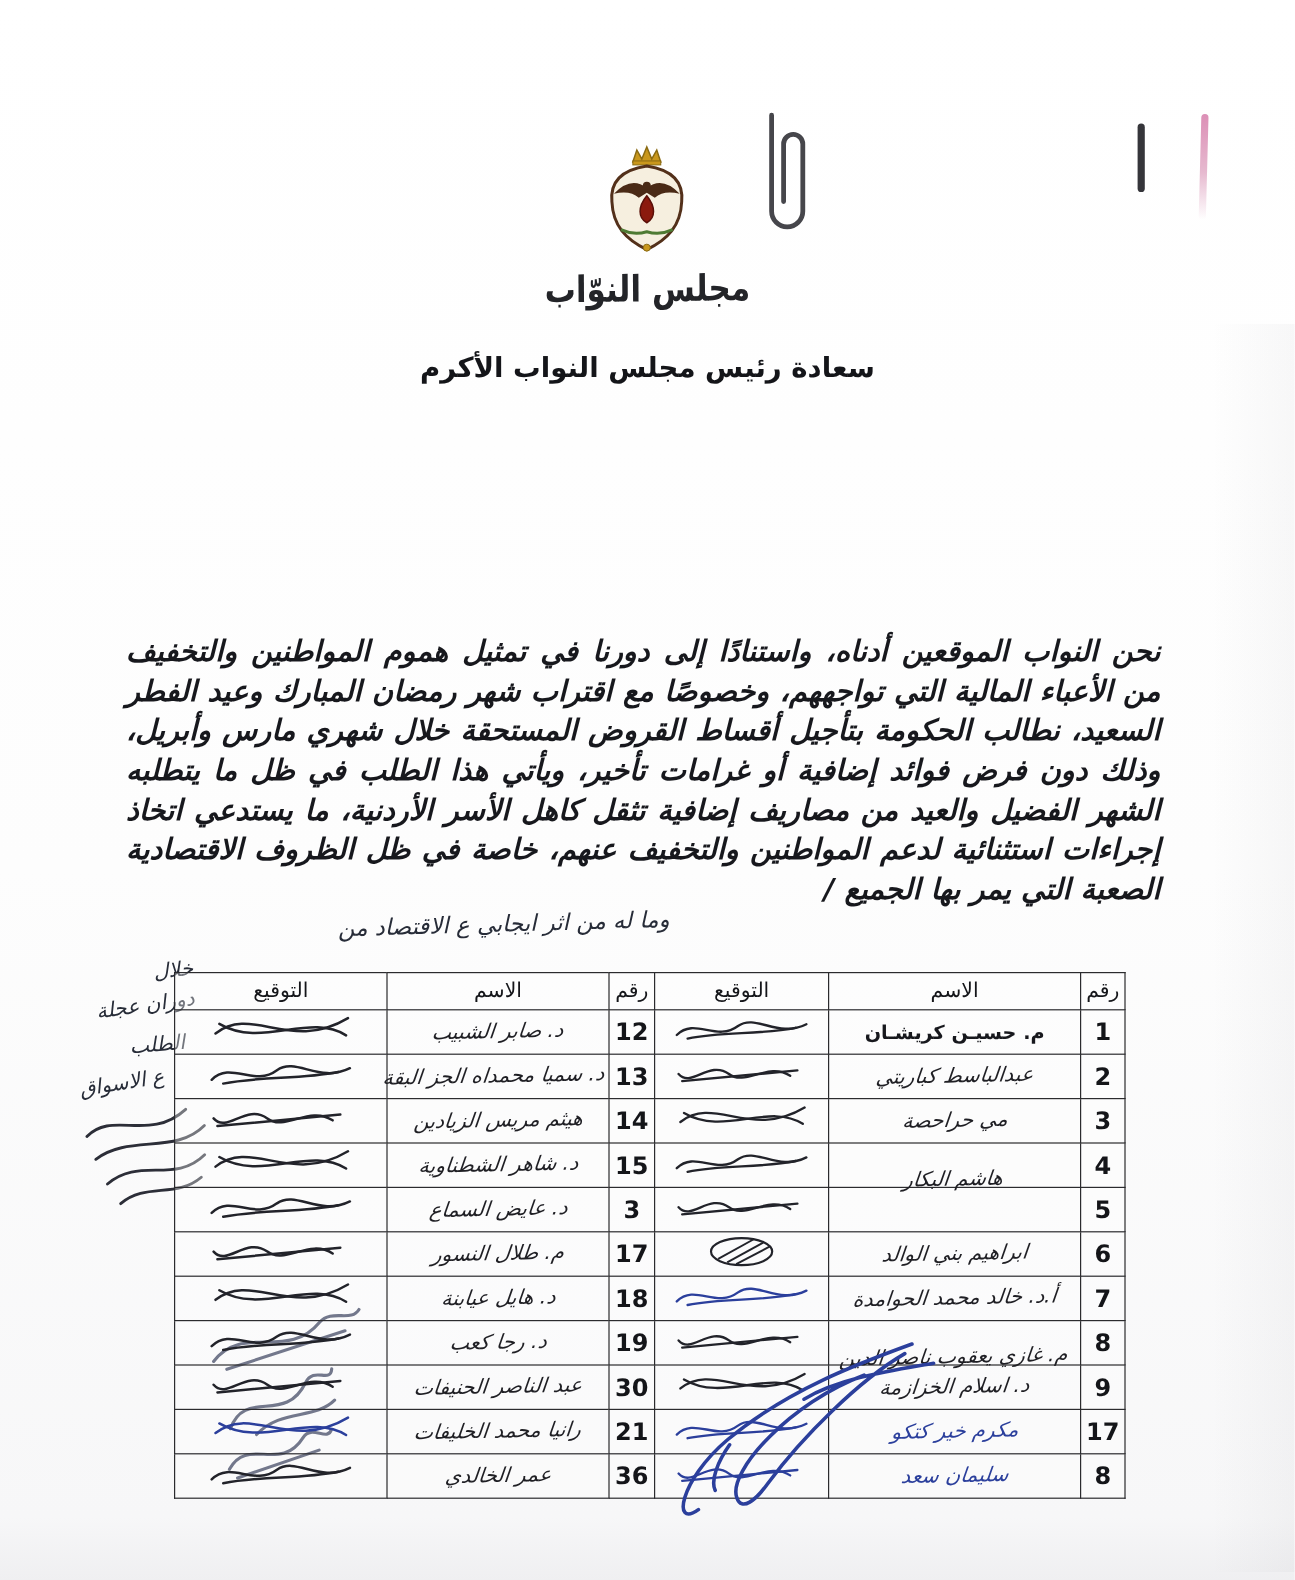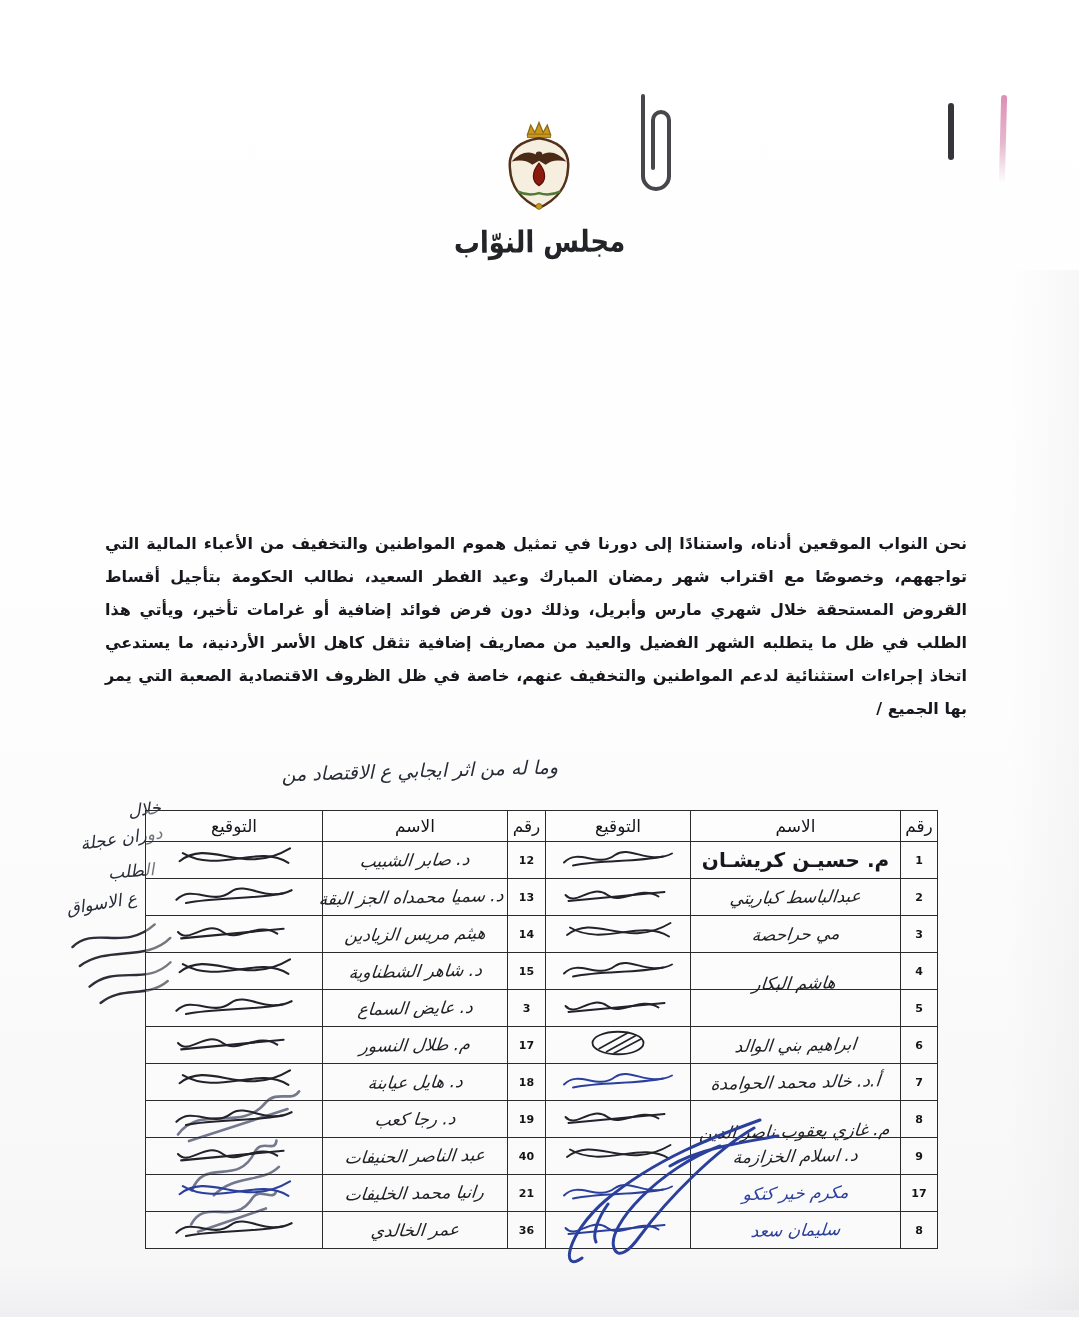--- a/index.html
+++ b/index.html
@@ -27,21 +27,21 @@
   .salutation{
     position:absolute; left:0; top:294px; width:1079px; text-align:center;
     font-size:23px; font-weight:bold; color:#141519; margin:0;
   }
   
   .body-par{
     position:absolute; margin:0; direction:rtl; text-align:justify;
     font-weight:bold; color:#17181d;
   }
   .par1{right:130px; top:381px; width:790px; font-size:21px; line-height:39px; text-indent:34px;}
-  .par2{right:112px; top:527px; width:862px; font-size:16px; line-height:33px;}
+  .par2{right:112px; top:527px; width:862px; font-size:24px; line-height:33px;font-style:italic;}
   .hand-note{
     position:absolute; left:88px; top:762px; width:470px; direction:rtl;
     font-size:19px; color:#272c38; transform:rotate(-1.6deg);
     font-style:italic; white-space:nowrap;
   }
   .margin-word{
     position:absolute; direction:rtl; font-size:17px; font-style:italic;
     color:#272c38; white-space:nowrap;
   }
   .mw0{left:128px; top:799px; transform:rotate(-6deg);}
@@ -53,24 +53,24 @@
   table.sig-table{
     position:absolute; left:145px; top:810px; width:792px;
     border-collapse:collapse; direction:rtl; table-layout:fixed;
     background:rgba(255,255,255,0.35);
   }
   .sig-table th,.sig-table td{
     border:1.7px solid #2b2b2e; padding:0 4px; overflow:visible;
   }
   .sig-table th{height:30px; font-size:17px; font-weight:normal; text-align:center; color:#141519;}
   .sig-table td{height:34px;}
-  td.num-cell{font-size:11px; font-weight:bold; text-align:center; color:#141519;}
+  td.num-cell{font-size:20px; font-weight:bold; text-align:center; color:#141519;}
   td.name-cell{text-align:center; white-space:nowrap;}
   td.sig-cell{text-align:center;}
-  .typed-name{font-weight:bold; font-size:20px; color:#17181d;}
+  .typed-name{font-weight:bold; font-size:16px; color:#17181d;}
   .hand-name{font-size:17px; color:#1f1f24; font-style:italic;
     display:inline-block; transform:skewX(-7deg) rotate(-1.2deg);}
   .ink-blue{color:#2b3f9c !important;}
   .drop-down{transform:skewX(-7deg) rotate(-1.2deg) translateY(12px);}
   .big-signature{position:absolute; left:548px; top:1108px;}
 </style>
 </head>
 <body>
 
 <div class="page" dir="rtl">
@@ -90,20 +90,21 @@
     <path d="M50,22 C24,26 13,38 15,58 C16,82 29,96 50,106 C71,96 84,82 85,58 C87,38 76,26 50,22 Z" fill="#f6efdf" stroke="#53301a" stroke-width="3"></path>
     <path d="M17,50 Q34,32 50,44 Q66,32 83,50 Q67,46 58,54 L50,49 L42,54 Q33,46 17,50 Z" fill="#4a2a16"></path>
     <circle cx="50" cy="42" r="4" fill="#4a2a16"></circle>
     <path d="M50,52 C59,63 59,74 50,79 C41,74 41,63 50,52 Z" fill="#8b1a0e" stroke="#5a0f08" stroke-width="1.5"></path>
     <path d="M24,86 Q37,92 50,88 Q63,92 76,86" fill="none" stroke="#4e7a33" stroke-width="3"></path>
     <circle cx="50" cy="104" r="3.5" fill="#c9971c" stroke="#8a6a12" stroke-width="1"></circle>
   </svg>
 
   <div class="logo-script">مجلس النوّاب</div>
 
+  <h1 class="salutation">سعادة رئيس مجلس النواب الأكرم</h1>
 
   <p class="body-par par2">نحن النواب الموقعين أدناه، واستنادًا إلى دورنا في تمثيل هموم المواطنين والتخفيف من الأعباء المالية التي تواجههم، وخصوصًا مع اقتراب شهر رمضان المبارك وعيد الفطر السعيد، نطالب الحكومة بتأجيل أقساط القروض المستحقة خلال شهري مارس وأبريل، وذلك دون فرض فوائد إضافية أو غرامات تأخير، ويأتي هذا الطلب في ظل ما يتطلبه الشهر الفضيل والعيد من مصاريف إضافية تثقل كاهل الأسر الأردنية، ما يستدعي اتخاذ إجراءات استثنائية لدعم المواطنين والتخفيف عنهم، خاصة في ظل الظروف الاقتصادية الصعبة التي يمر بها الجميع /</p>
 
   <div class="hand-note">وما له من اثر ايجابي ع الاقتصاد من</div>
 
   <span class="margin-word mw0">خلال</span>
   <span class="margin-word mw1">دوران عجلة</span>
   <span class="margin-word mw2">الطلب</span>
   <span class="margin-word mw3">ع الاسواق</span>
 
@@ -254,21 +255,21 @@
               <path d="M20,30 C60,22 100,26 140,18" fill="none" stroke="#22232a" stroke-width="2.6" stroke-linecap="round"></path>
             </svg></td>
         </tr>
         <tr>
           <td class="num-cell">9</td>
           <td class="name-cell"><span class="hand-name">د. اسلام الخزازمة</span></td>
           <td class="sig-cell"><svg width="120" height="32" viewBox="0 0 160 40">
               <path d="M12,24 C50,-6 90,44 150,8" fill="none" stroke="#22232a" stroke-width="2.6" stroke-linecap="round"></path>
               <path d="M16,14 C60,40 110,2 148,26" fill="none" stroke="#22232a" stroke-width="2.6" stroke-linecap="round"></path>
             </svg></td>
-          <td class="num-cell">40</td>
+          <td class="num-cell">30</td>
           <td class="name-cell"><span class="hand-name">عبد الناصر الحنيفات</span></td>
           <td class="sig-cell"><svg width="150" height="32" viewBox="0 0 160 40">
               <path d="M10,20 C24,36 44,4 66,20 C84,34 110,6 134,22" fill="none" stroke="#22232a" stroke-width="2.6" stroke-linecap="round"></path>
               <path d="M14,28 L142,16" fill="none" stroke="#22232a" stroke-width="2.6" stroke-linecap="round"></path>
             </svg></td>
         </tr>
         <tr>
           <td class="num-cell">17</td>
           <td class="name-cell"><span class="hand-name ink-blue">مكرم خير كتكو</span></td>
           <td class="sig-cell"><svg width="120" height="32" viewBox="0 0 160 40">

